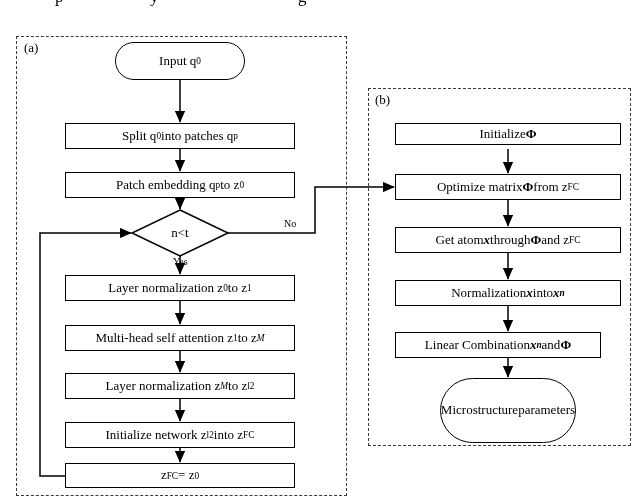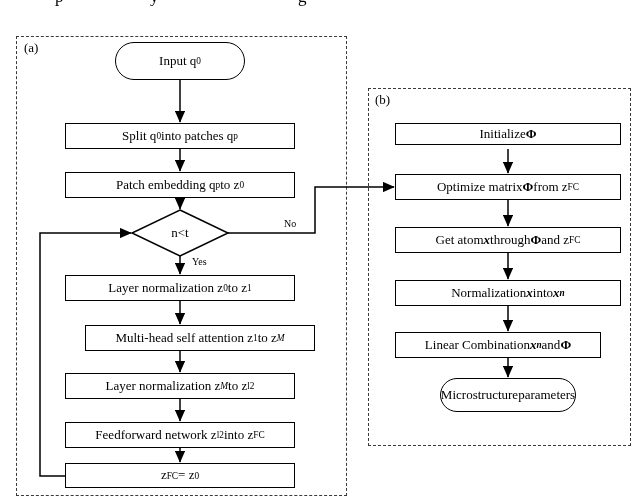--- a/index.html
+++ b/index.html
@@ -58,47 +58,47 @@
       <sub>p</sub>
       <span> to z</span>
       <sub>0</sub>
     </div>
   <div class="node" style="left:65px;top:275px;width:230px;height:26px;">
       <span>Layer normalization z</span>
       <sub>0</sub>
       <span> to z</span>
       <sub>1</sub>
     </div>
-  <div class="node" style="left:65px;top:325px;width:230px;height:26px;margin-left:20px;">
+  <div class="node" style="left:65px;top:325px;width:230px;height:26px;">
       <span>Multi-head self attention z</span>
       <sub>1</sub>
       <span> to z</span>
       <sub style="font-style: italic;">M</sub>
     </div>
   <div class="node" style="left:65px;top:373px;width:230px;height:26px;">
       <span>Layer normalization z</span>
       <sub style="font-style: italic;">M</sub>
       <span> to z</span>
       <sub>l2</sub>
     </div>
   <div class="node" style="left:65px;top:422px;width:230px;height:26px;">
-      <span>Feedforward network z</span>
+      <span>Initialize network z</span>
       <sub>l2</sub>
       <span> into z</span>
       <sub>FC</sub>
     </div>
   <div class="node" style="left:65px;top:463px;width:230px;height:25px;">
       <span>z</span>
       <sub>FC</sub>
       <span> = z</span>
       <sub>0</sub>
     </div>
 
   <div class="decision-text"><span>n&lt;t</span></div>
-  <div class="float-label" style="left:192px;top:256px;text-align:center;">Yes</div>
+  <div class="float-label" style="left:173px;top:256px;text-align:center;">Yes</div>
   <div class="float-label" style="left:284px;top:218px;">No</div>
 
   <div class="node" style="left:395px;top:123px;width:226px;height:22px;">
       <span>Initialize </span>
       <span style="font-weight: bold;">Φ</span>
     </div>
   <div class="node" style="left:395px;top:174px;width:226px;height:26px;">
       <span>Optimize matrix </span>
       <span style="font-weight: bold;">Φ</span>
       <span> from z</span>
@@ -119,21 +119,21 @@
       <span style="font-weight: bold; font-style: italic;">x</span>
       <sub style="font-weight: bold; font-style: italic;">n</sub>
     </div>
   <div class="node" style="left:395px;top:332px;width:206px;height:26px;">
       <span>Linear Combination </span>
       <span style="font-weight: bold; font-style: italic;">x</span>
       <sub style="font-weight: bold; font-style: italic;">n</sub>
       <span> and </span>
       <span style="font-weight: bold;">Φ</span>
     </div>
-  <div class="node stadium" style="left:440px;top:378px;width:136px;height:34px;">
+  <div class="node stadium" style="left:440px;top:378px;width:136px;height:65px;">
       <span>Microstructure</span>
       <br>
       <span>parameters</span>
     </div>
 
   <svg class="overlay" viewBox="0 0 640 501" xmlns="http://www.w3.org/2000/svg">
     <defs>
       <marker id="arw" markerWidth="9" markerHeight="7" refX="7.5" refY="3.5" orient="auto">
         <path d="M0,0 L8,3.5 L0,7 z" fill="#000"></path>
       </marker>

